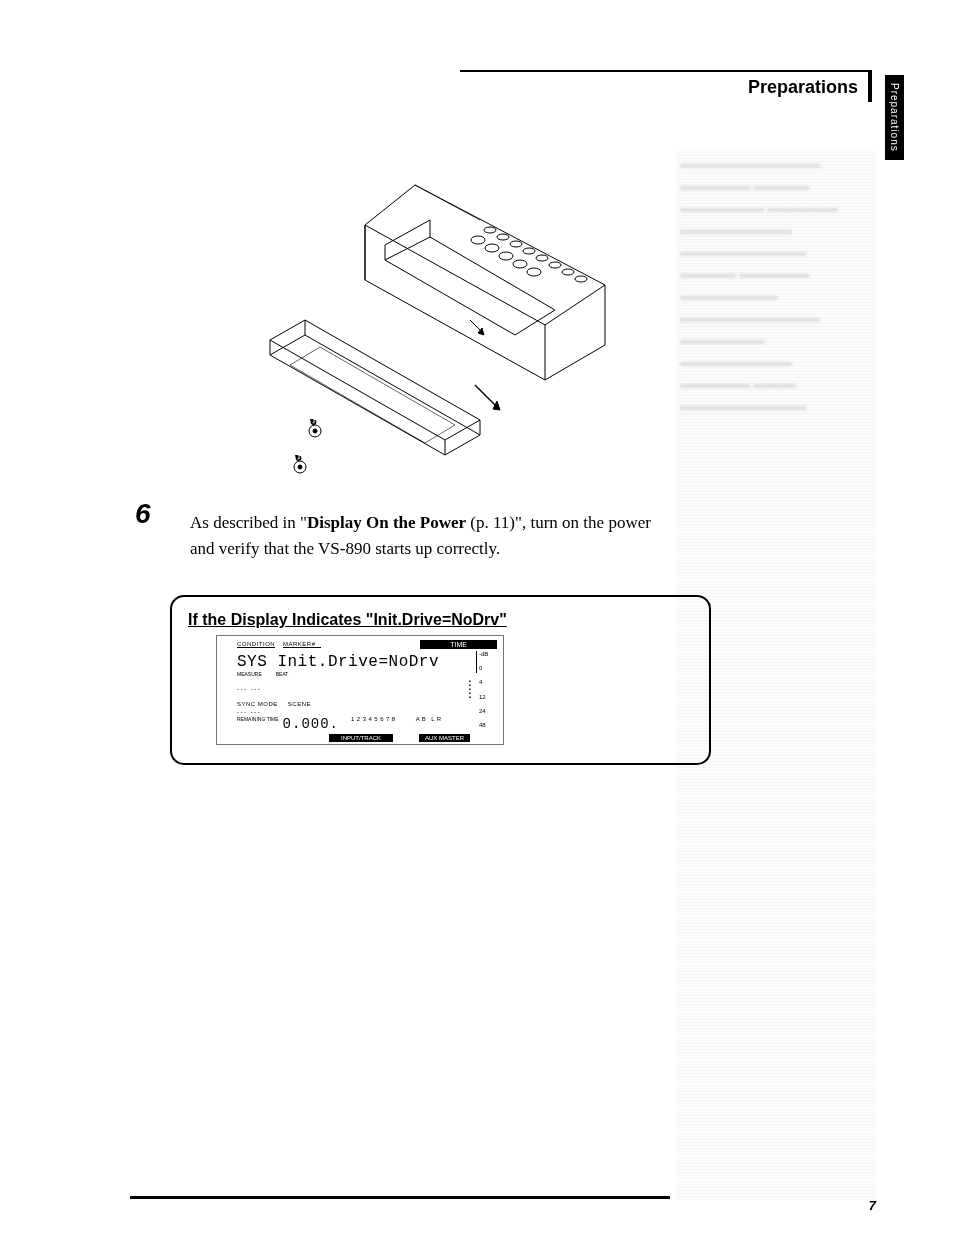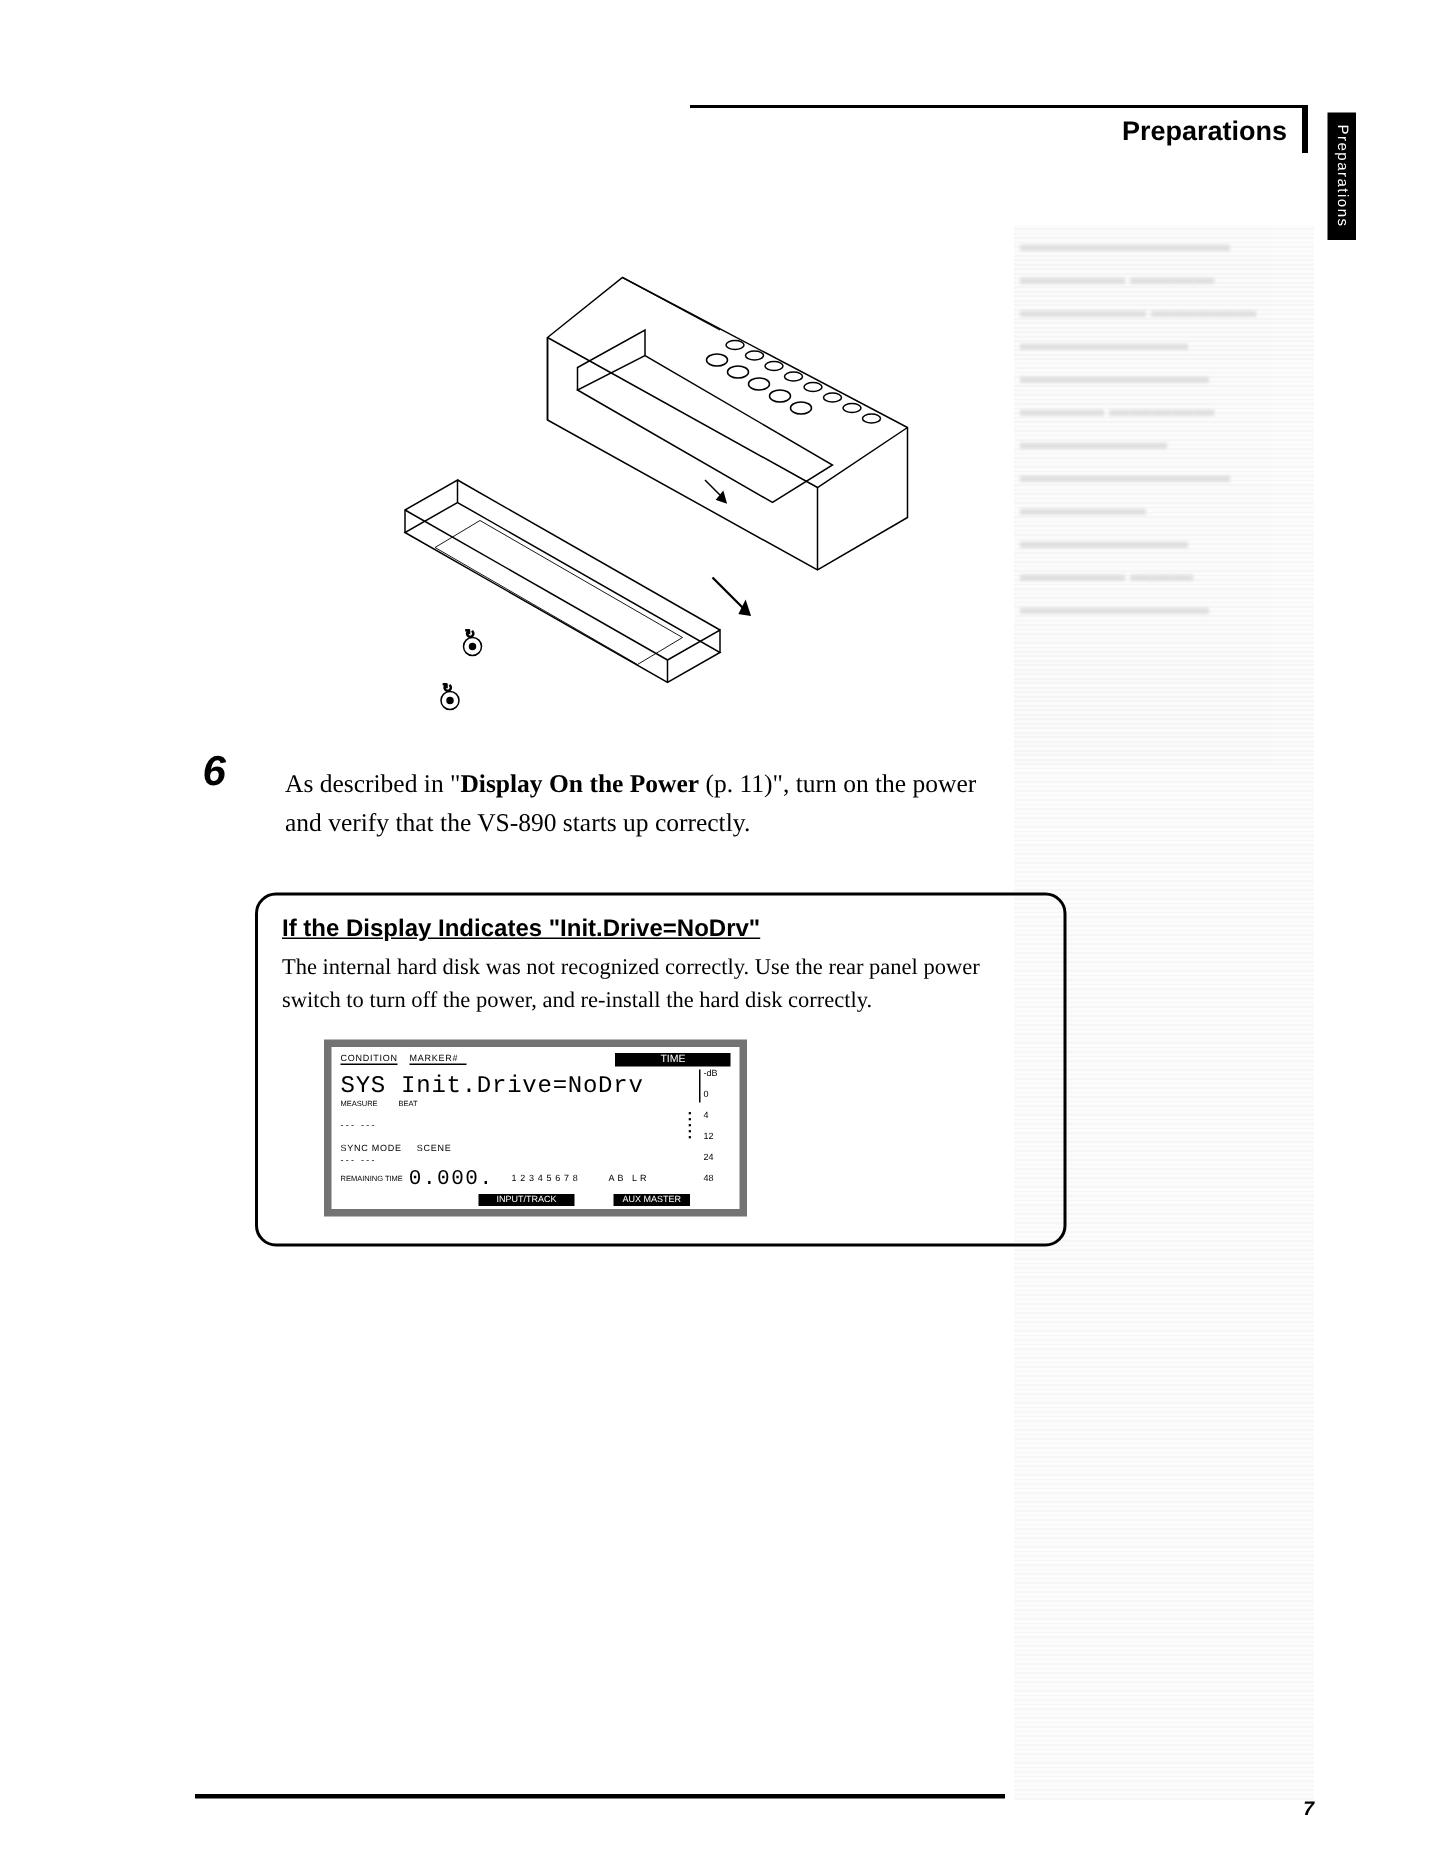--- a/index.html
+++ b/index.html
@@ -109,23 +109,23 @@
     text-decoration: underline;
     margin-bottom: 6px;
   }
   .note-body {
     font-size: 15px;
     line-height: 1.45;
     margin-bottom: 14px;
   }
   .lcd-figure {
     margin-left: 28px;
-    border: 5px solid #737373;
+    border: 1px solid #737373;
     width: 260px;
-    padding: 4px 6px 2px 6px;
+    padding: 4px 6px 2px 20px;
     font-family: Arial, sans-serif;
   }
   .lcd-top-row {
     display: flex;
     gap: 8px;
     font-size: 7px;
     align-items: center;
   }
   .lcd-label {
     font-size: 6px;
@@ -175,21 +175,21 @@
   }
   .lcd-bars {
     margin-left: auto;
     line-height: 4px;
     font-size: 6px;
     text-align: right;
     padding-right: 6px;
   }
   .lcd-remaining {
     display: flex;
-    align-items: center;
+    align-items: flex-start;
     gap: 4px;
     margin-top: 1px;
   }
   .lcd-remaining-label {
     font-size: 5px;
   }
   .lcd-remaining-val {
     font-family: 'Courier New', monospace;
     font-size: 14px;
     letter-spacing: 1px;
@@ -315,21 +315,20 @@
     </svg>
   </div>
 
   <div class="step-num">6</div>
   <div class="step-body">
     <span>As described in "</span><span class="bold">Display On the Power</span><span> (p. 11)", turn on the power and verify that the VS-890 starts up correctly.</span>
   </div>
 
   <div class="note-box">
     <div class="note-heading">If the Display Indicates "Init.Drive=NoDrv"</div>
-    <div class="note-body">The internal hard disk was not recognized correctly. Use the rear panel power switch to turn off the power, and re-install the hard disk correctly.</div>
 
     <div class="lcd-figure">
       <div class="lcd-top-row">
         <span class="lcd-label lcd-underline">CONDITION</span>
         <span class="lcd-label lcd-underline">MARKER#</span>
         <span class="lcd-time-label">TIME</span>
       </div>
       <div class="lcd-main">
         <div class="lcd-left">
           <div class="lcd-message">SYS Init.Drive=NoDrv</div>

